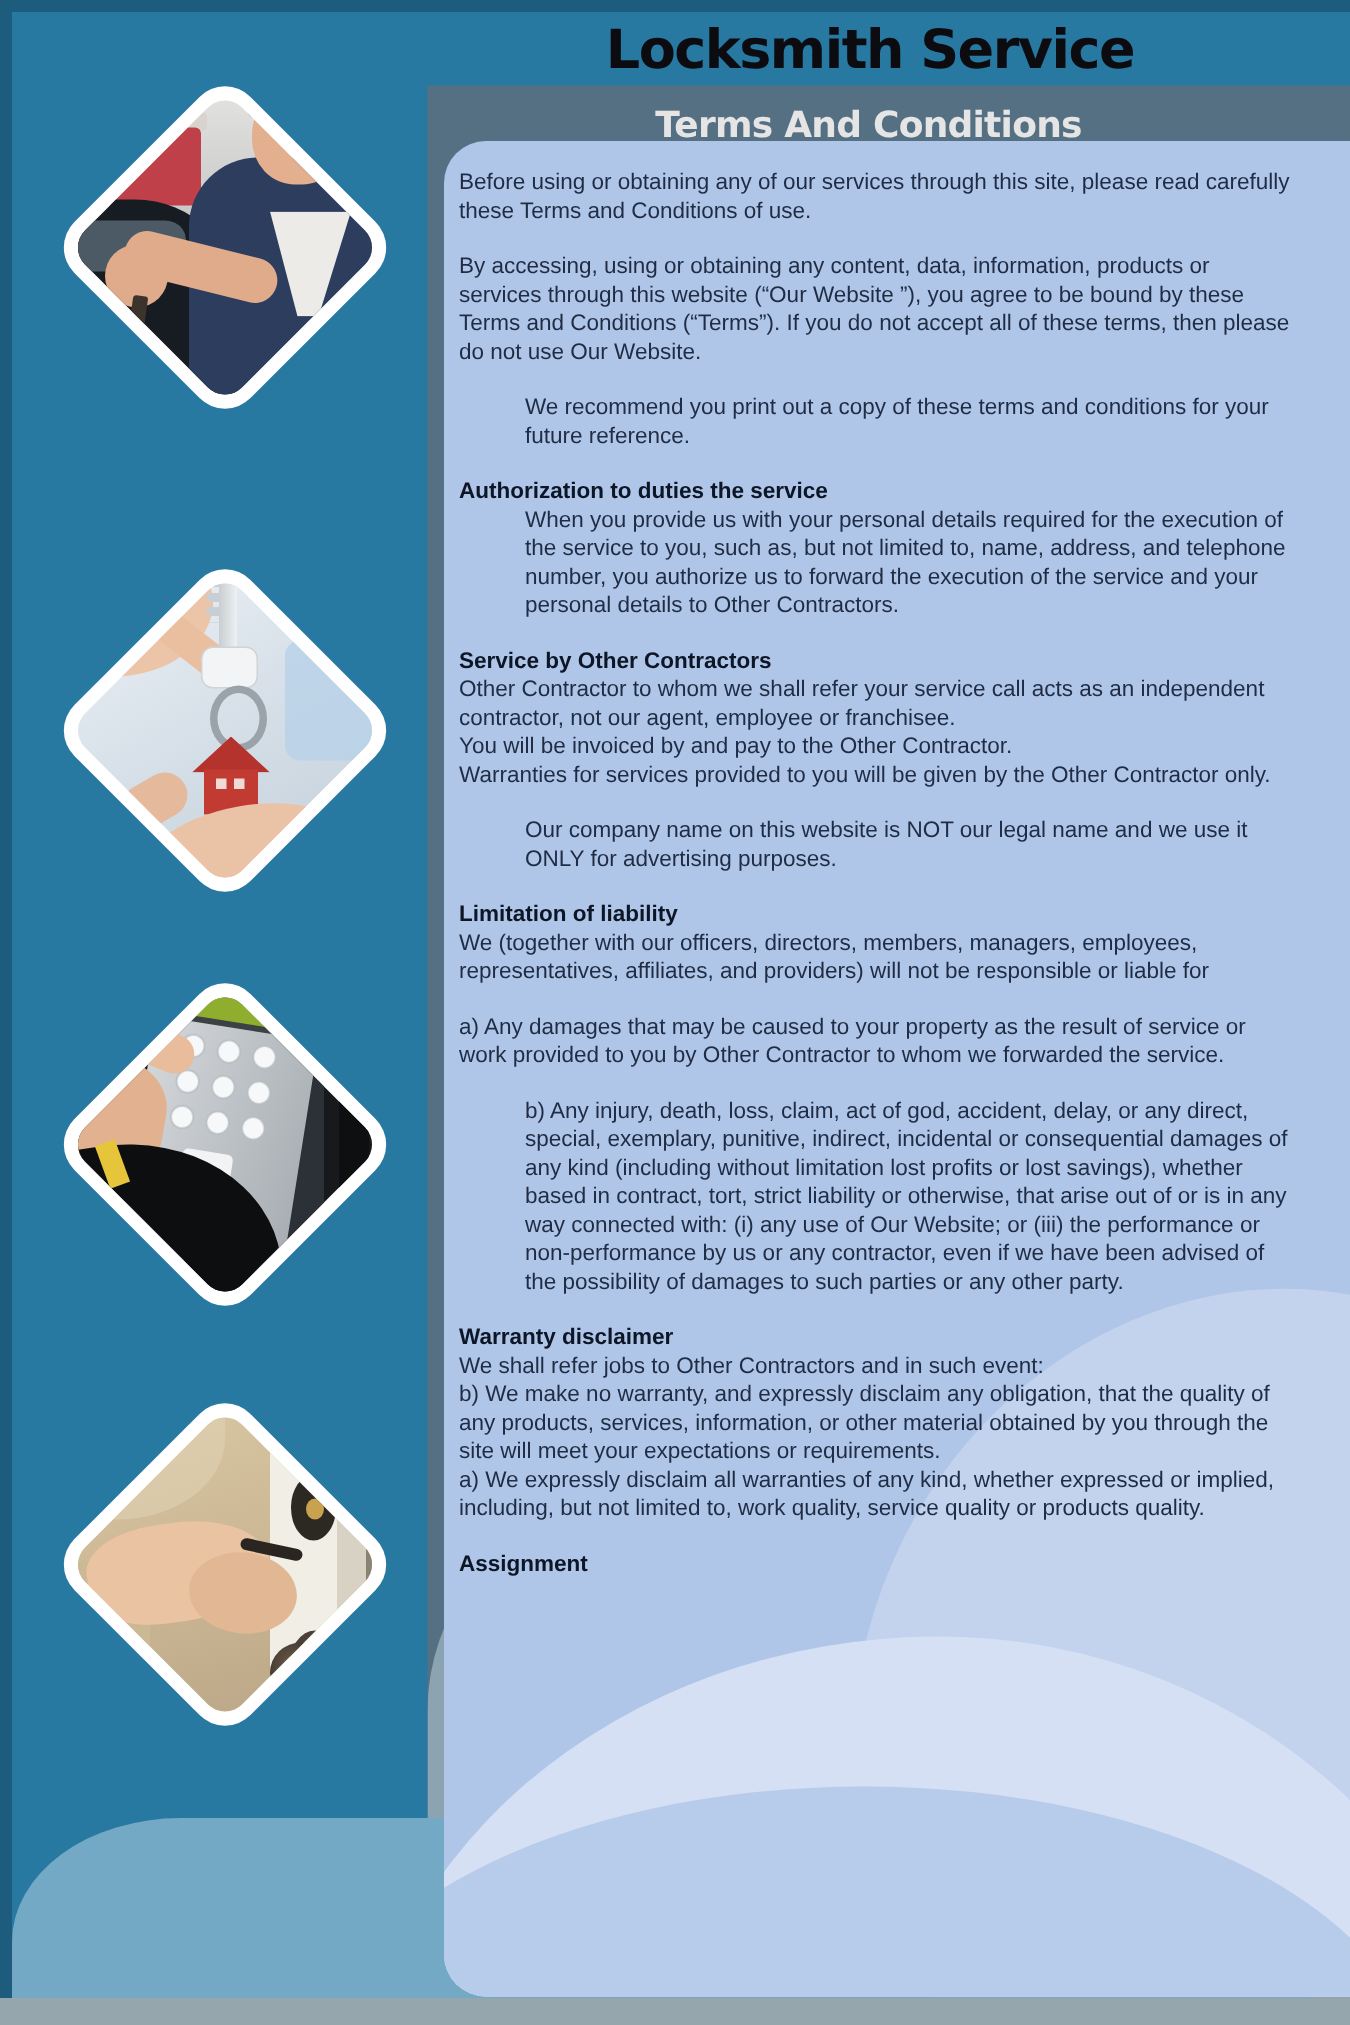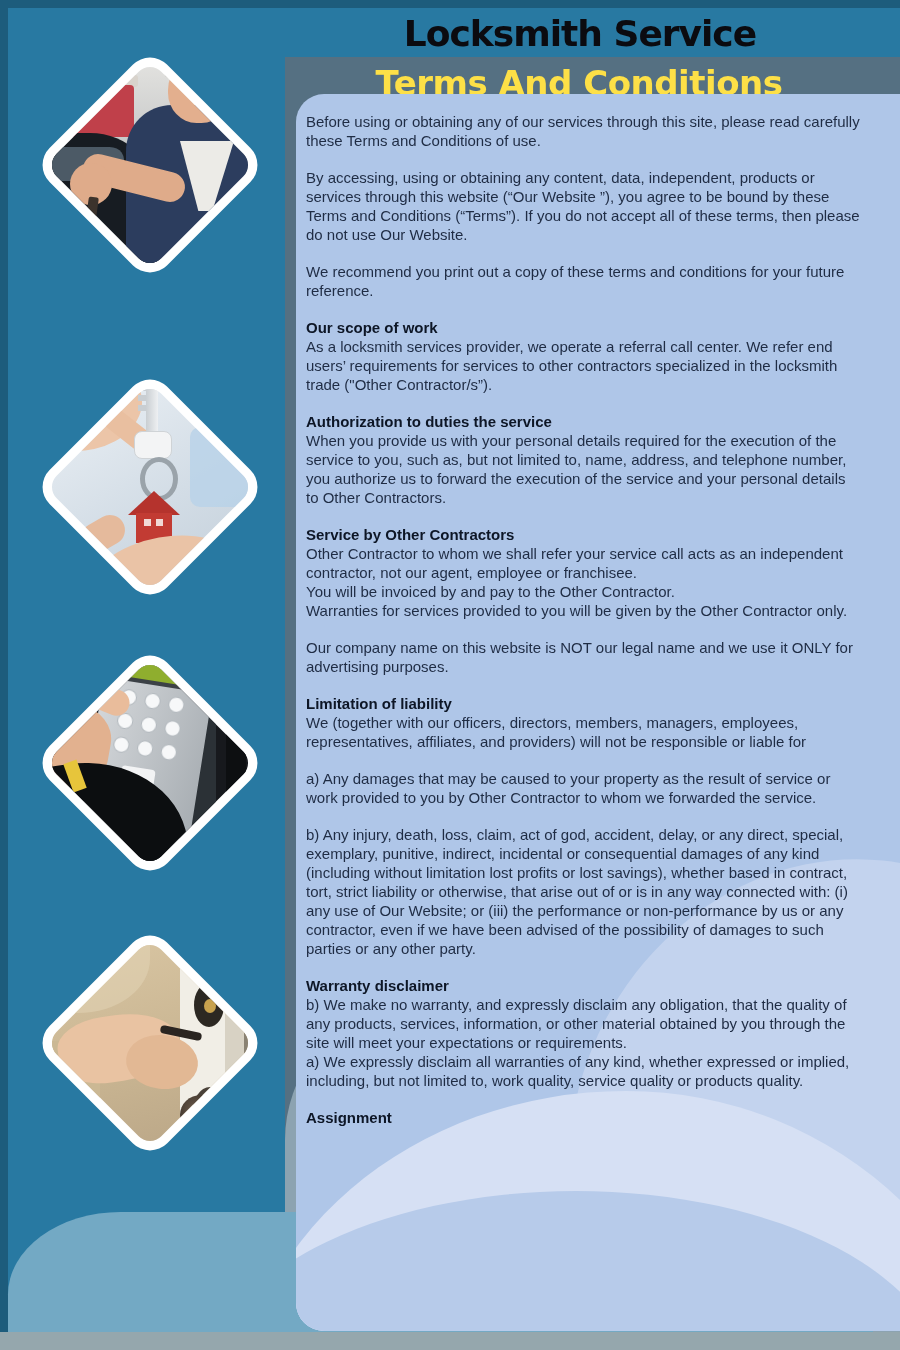--- a/index.html
+++ b/index.html
@@ -17,39 +17,39 @@
   .frame-left{position:absolute;left:0;top:0;width:8px;height:1350px;background:#1d5c7c;}
   .blob-bottom{position:absolute;left:8px;top:1212px;width:865px;height:120px;background:#73a9c4;
     border-radius:150px 400px 0 0 / 110px 160px 0 0;}
   .bottom-strip{position:absolute;left:0;top:1332px;width:900px;height:18px;background:#95a7ad;}
 
   
   .page-title{position:absolute;left:290px;top:8px;width:580px;height:49px;line-height:51px;
     text-align:center;font-family:"DejaVu Sans",sans-serif;font-weight:bold;font-size:36px;
     letter-spacing:-1px;color:#0b0b10;}
   .page-subtitle{position:absolute;left:285px;top:66px;width:588px;height:34px;line-height:34px;
-    text-align:center;font-family:"DejaVu Sans",sans-serif;font-weight:bold;font-size:34px;
-    letter-spacing:-0.5px;color:#fde047;}
+    text-align:center;font-family:"DejaVu Sans",sans-serif;font-weight:bold;font-size:24px;
+    letter-spacing:-0.5px;color:#e5e5e5;}
 
   
   .panel{position:absolute;left:296px;top:94px;width:658px;height:1237px;background:#afc6e8;
     border-radius:28px;overflow:hidden;}
   .sw1{position:absolute;right:-140px;top:760px;width:520px;height:580px;background:#c3d3ee;
     border-radius:50%;transform:rotate(25deg);}
   .sw2{position:absolute;left:-60px;bottom:-180px;width:780px;height:420px;background:#d6e0f4;
     border-radius:50% 50% 0 0 / 80% 90% 0 0;}
   .sw3{position:absolute;left:-90px;bottom:-250px;width:740px;height:390px;background:#b7cbea;
     border-radius:50%;}
   .panel-text{position:absolute;left:10px;top:18px;width:556px;color:#1f2c44;
     font-size:15px;line-height:19px;}
   .block{margin:0 0 18px 0;}
   .block:last-child{margin-bottom:0;}
   .h{font-weight:bold;color:#0d1626;margin:0;}
   .p{margin:0 0 18px 0;}
-  .p:last-child{margin-bottom:0;}
+  .p:last-child{margin-bottom:0;margin-left:44px;}
   .line{margin:0;}
 
   
   .diamond{position:absolute;width:166px;height:166px;background:#fff;border-radius:24px;
     transform:rotate(45deg);}
   .ph{position:absolute;left:9px;top:9px;right:9px;bottom:9px;border-radius:16px;overflow:hidden;}
   .scene{position:absolute;width:240px;height:240px;left:50%;top:50%;
     transform:translate(-50%,-50%) rotate(-45deg);}
   .scene div{position:absolute;}
 
@@ -129,28 +129,24 @@
 <div class="page-subtitle">Terms And Conditions</div>
 
 <div class="panel">
   <div class="sw1"></div>
   <div class="sw2"></div>
   <div class="sw3"></div>
   <div class="panel-text">
 
     <div class="block">
       <p class="p">Before using or obtaining any of our services through this site, please read carefully these Terms and Conditions of use.</p>
-      <p class="p">By accessing, using or obtaining any content, data, independent, products or services through this website (“Our Website ”), you agree to be bound by these Terms and Conditions (“Terms”). If you do not accept all of these terms, then please do not use Our Website.</p>
+      <p class="p">By accessing, using or obtaining any content, data, information, products or services through this website (“Our Website ”), you agree to be bound by these Terms and Conditions (“Terms”). If you do not accept all of these terms, then please do not use Our Website.</p>
       <p class="p">We recommend you print out a copy of these terms and conditions for your future reference.</p>
     </div>
 
-    <div class="block">
-      <p class="h">Our scope of work</p>
-      <p class="p">As a locksmith services provider, we operate a referral call center. We refer end users’ requirements for services to other contractors specialized in the locksmith trade ("Other Contractor/s”).</p>
-    </div>
 
     <div class="block">
       <p class="h">Authorization to duties the service</p>
       <p class="p">When you provide us with your personal details required for the execution of the service to you, such as, but not limited to, name, address, and telephone number, you authorize us to forward the execution of the service and your personal details to Other Contractors.</p>
     </div>
 
     <div class="block">
       <p class="h">Service by Other Contractors</p>
       <p class="line">Other Contractor to whom we shall refer your service call acts as an independent contractor, not our agent, employee or franchisee.</p>
       <p class="line">You will be invoiced by and pay to the Other Contractor.</p>
@@ -163,20 +159,21 @@
 
     <div class="block">
       <p class="h">Limitation of liability</p>
       <p class="p">We (together with our officers, directors, members, managers, employees, representatives, affiliates, and providers) will not be responsible or liable for</p>
       <p class="p">a) Any damages that may be caused to your property as the result of service or work provided to you by Other Contractor to whom we forwarded the service.</p>
       <p class="p">b) Any injury, death, loss, claim, act of god, accident, delay, or any direct, special, exemplary, punitive, indirect, incidental or consequential damages of any kind (including without limitation lost profits or lost savings), whether based in contract, tort, strict liability or otherwise, that arise out of or is in any way connected with: (i) any use of Our Website; or (iii) the performance or non-performance by us or any contractor, even if we have been advised of the possibility of damages to such parties or any other party.</p>
     </div>
 
     <div class="block">
       <p class="h">Warranty disclaimer</p>
+      <p class="line">We shall refer jobs to Other Contractors and in such event:</p>
       <p class="line">b) We make no warranty, and expressly disclaim any obligation, that the quality of any products, services, information, or other material obtained by you through the site will meet your expectations or requirements.</p>
       <p class="line">a) We expressly disclaim all warranties of any kind, whether expressed or implied, including, but not limited to, work quality, service quality or products quality.</p>
     </div>
 
     <div class="block">
       <p class="h">Assignment</p>
     </div>
 
   </div>
 </div>

